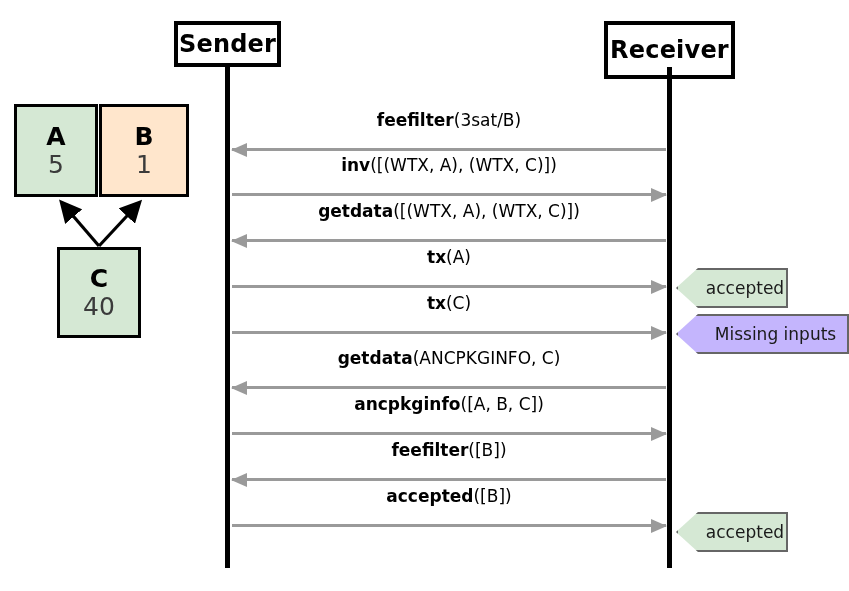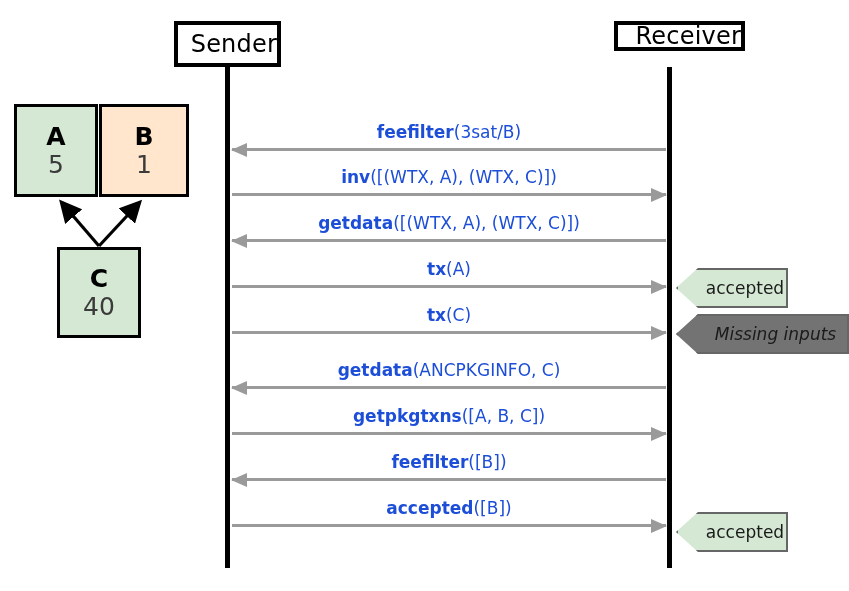--- a/index.html
+++ b/index.html
@@ -19,22 +19,22 @@
   }
 
   
   .participant-box {
     position: absolute;
     box-sizing: border-box;
     background: #ffffff;
     border: 4px solid #000000;
     display: flex;
     align-items: center;
-    justify-content: flex-end;
-    font-weight: normal;
+    justify-content: center;
+    font-weight: bold;
     font-size: 24px;
     color: #000000;
     letter-spacing: 0.2px;
   }
   .lifeline {
     position: absolute;
     width: 5px;
     background: #000000;
   }
 
@@ -72,25 +72,25 @@
     pointer-events: none;
   }
 
   
   .msg {
     position: absolute;
     height: 0;
   }
   .msg-label {
     position: absolute;
-    bottom: 6px;
+    bottom: 18px;
     width: 100%;
     text-align: center;
     font-size: 17px;
-    color: #1d4ed8;
+    color: #000000;
     white-space: nowrap;
   }
   .msg-label b {
     font-weight: bold;
   }
   .msg-label span {
     font-weight: normal;
   }
   .msg-line {
     position: absolute;
@@ -125,31 +125,31 @@
     display: flex;
     align-items: center;
     justify-content: center;
     padding-left: 26px;
     font-size: 17px;
     color: #1a1a1a;
     border: 2px solid #666666;
     clip-path: polygon(22px 0, 100% 0, 100% 100%, 22px 100%, 0 50%);
   }
   .callout-green { background: #d5e8d4; }
-  .callout-pink  { background: #737373; font-style: italic; }
+  .callout-pink  { background: #c4b5fd; }
 </style>
 </head>
 <body>
 
 <div id="canvas">
 
   <div class="participant-box" style="left:174px; top:21px; width:107px; height:46px;">
     <span>Sender</span>
   </div>
-  <div class="participant-box" style="left:604px; top:21px; width:131px; height:30px;margin-left:10px;">
+  <div class="participant-box" style="left:604px; top:21px; width:131px; height:58px;">
     <span>Receiver</span>
   </div>
 
   <div class="lifeline" style="left:225px; top:67px; height:501px;"></div>
   <div class="lifeline" style="left:667px; top:67px; height:501px;"></div>
 
   <div class="tx-box tx-green" style="left:14px; top:104px; width:84px; height:93px;">
     <div class="tx-name">A</div>
     <div class="tx-val">5</div>
   </div>
@@ -223,21 +223,21 @@
     <div class="msg-label">
       <b>getdata</b><span>(ANCPKGINFO, C)</span>
     </div>
     <div class="msg-line">
       <div class="arrowhead left"></div>
     </div>
   </div>
 
   <div class="msg" style="left:232px; top:432px; width:434px;">
     <div class="msg-label">
-      <b>getpkgtxns</b><span>([A, B, C])</span>
+      <b>ancpkginfo</b><span>([A, B, C])</span>
     </div>
     <div class="msg-line">
       <div class="arrowhead right"></div>
     </div>
   </div>
 
   <div class="msg" style="left:232px; top:478px; width:434px;">
     <div class="msg-label">
       <b>feefilter</b><span>([B])</span>
     </div>

